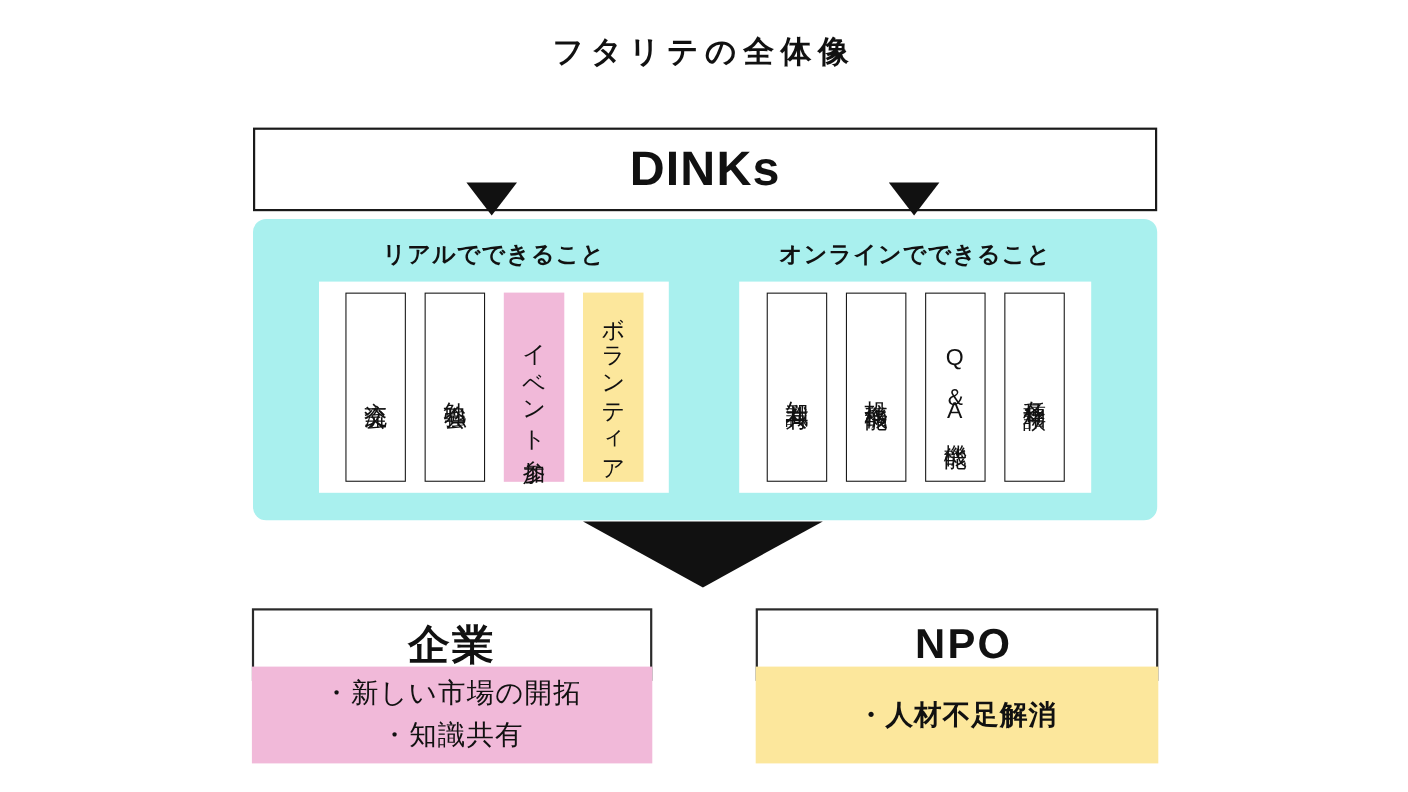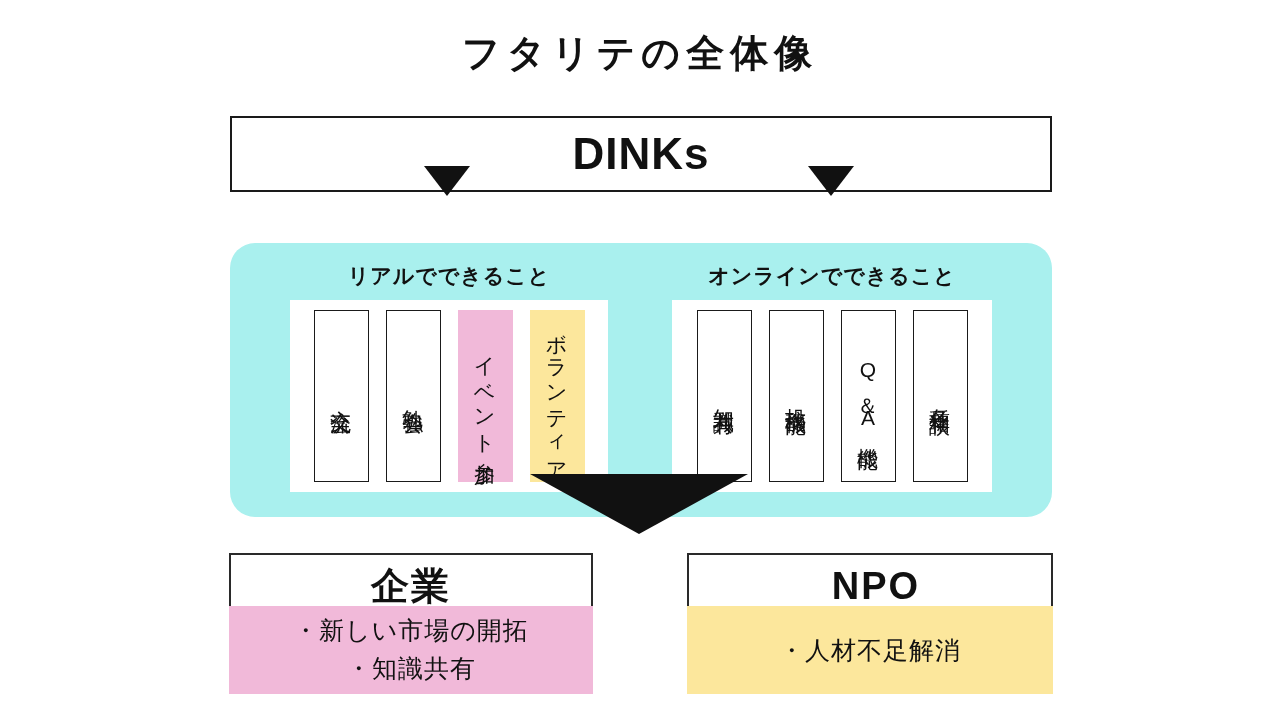--- a/index.html
+++ b/index.html
@@ -3,39 +3,39 @@
 <meta charset="utf-8">
 <style>
   html, body { margin: 0; padding: 0; background: #ffffff; }
   body { font-family: "Liberation Sans", "DejaVu Sans", sans-serif; color: #111; }
   .canvas {
     position: relative; width: 1280px; height: 720px; background: #fff;
     overflow: hidden;
   }
   .title {
     position: absolute; left: 0; top: 28px; width: 1280px;
-    text-align: center; font-size: 38px; font-weight: bold; letter-spacing: 6px;
+    text-align: center; font-size: 28px; font-weight: bold; letter-spacing: 6px;
   }
   .dinks-box {
     position: absolute; left: 230px; top: 85px; width: 822px; height: 76px;
     background: #fff; border: 2px solid #1a1a1a; box-sizing: border-box;
     display: flex; align-items: center; justify-content: center; margin-top: 31px;
   }
   .dinks-box span { font-size: 44px; font-weight: bold; letter-spacing: 1px; }
   .tri-small {
     position: absolute; width: 0; height: 0;
     border-left: 23px solid transparent; border-right: 23px solid transparent;
     border-top: 30px solid var(--arrow);
     top: 166px;
   }
   .tri-small.left  { left: 424px; }
   .tri-small.right { left: 808px; }
   .cyan-box {
     position: absolute; left: 230px; top: 199px; width: 822px; height: 274px;
-    background: var(--cyan); border-radius: 25px; margin-top: 44px;
+    background: var(--cyan); border-radius: 12px;
   }
   .section-label {
     position: absolute; top: 18px; height: 30px; line-height: 30px;
     text-align: center; font-size: 21px; font-weight: 600; letter-spacing: 1px;
   }
   .section-label.left  { left: 60px;  width: 318px; }
   .section-label.right { left: 442px; width: 320px; }
   .panel {
     position: absolute; top: 57px; height: 192px; background: #fff;
     display: flex; align-items: center; justify-content: center; gap: 17px;
@@ -65,21 +65,21 @@
   }
   .bottom-box span { font-size: 38px; font-weight: bold; letter-spacing: 2px; }
   .bottom-box.corp { left: 229px; width: 364px; }
   .bottom-box.npo  { left: 687px; width: 366px; padding-left: 12px; }
   .benefit {
     position: absolute; top: 606px; height: 88px;
     display: flex; flex-direction: column; align-items: center; justify-content: center;
     font-size: 25px; line-height: 38px; letter-spacing: 1px;
   }
   .benefit.pink   { left: 229px; width: 364px; background: var(--pink); font-family: Liberation Serif, serif; }
-  .benefit.yellow { left: 687px; width: 366px; background: var(--yellow); }
+  .benefit.yellow { left: 687px; width: 366px; background: var(--yellow); font-weight: bold; }
 </style>
 </head>
 <body>
 
 <div class="canvas">
 
   <div class="title">フタリテの全体像</div>
 
   <div class="dinks-box">
     <span>DINKs</span>

